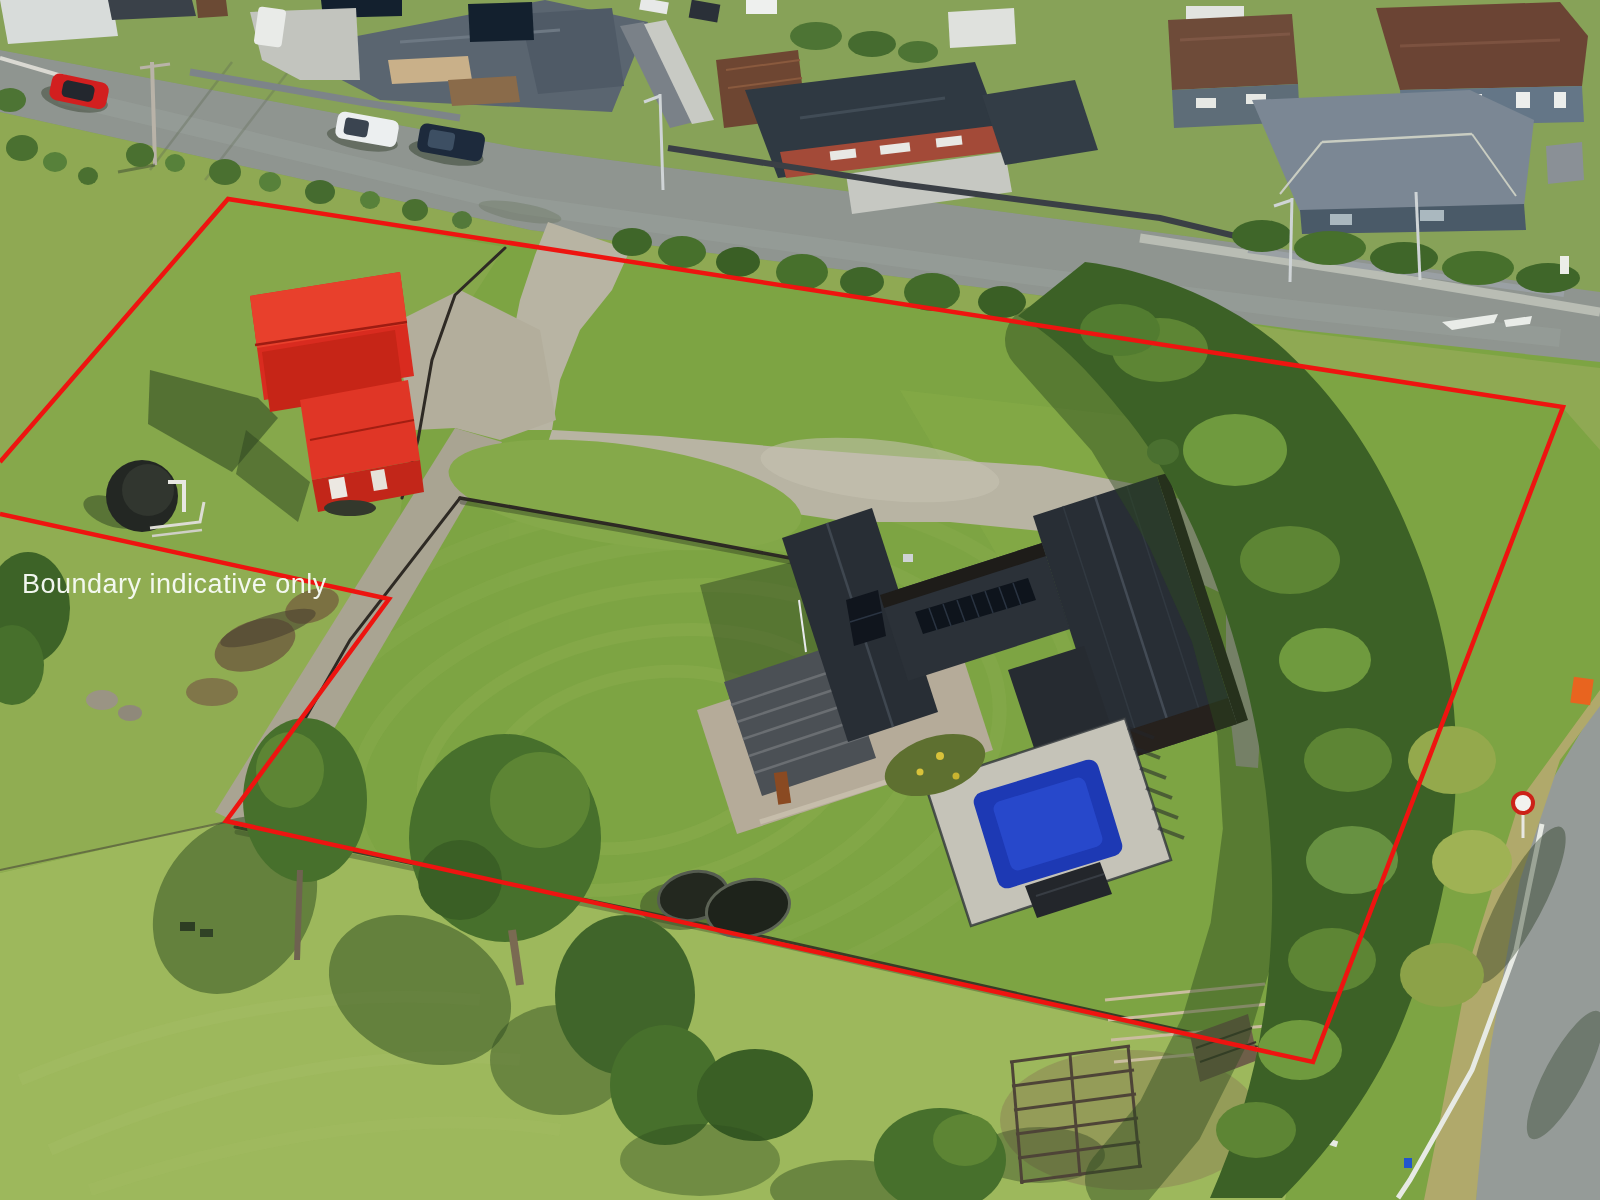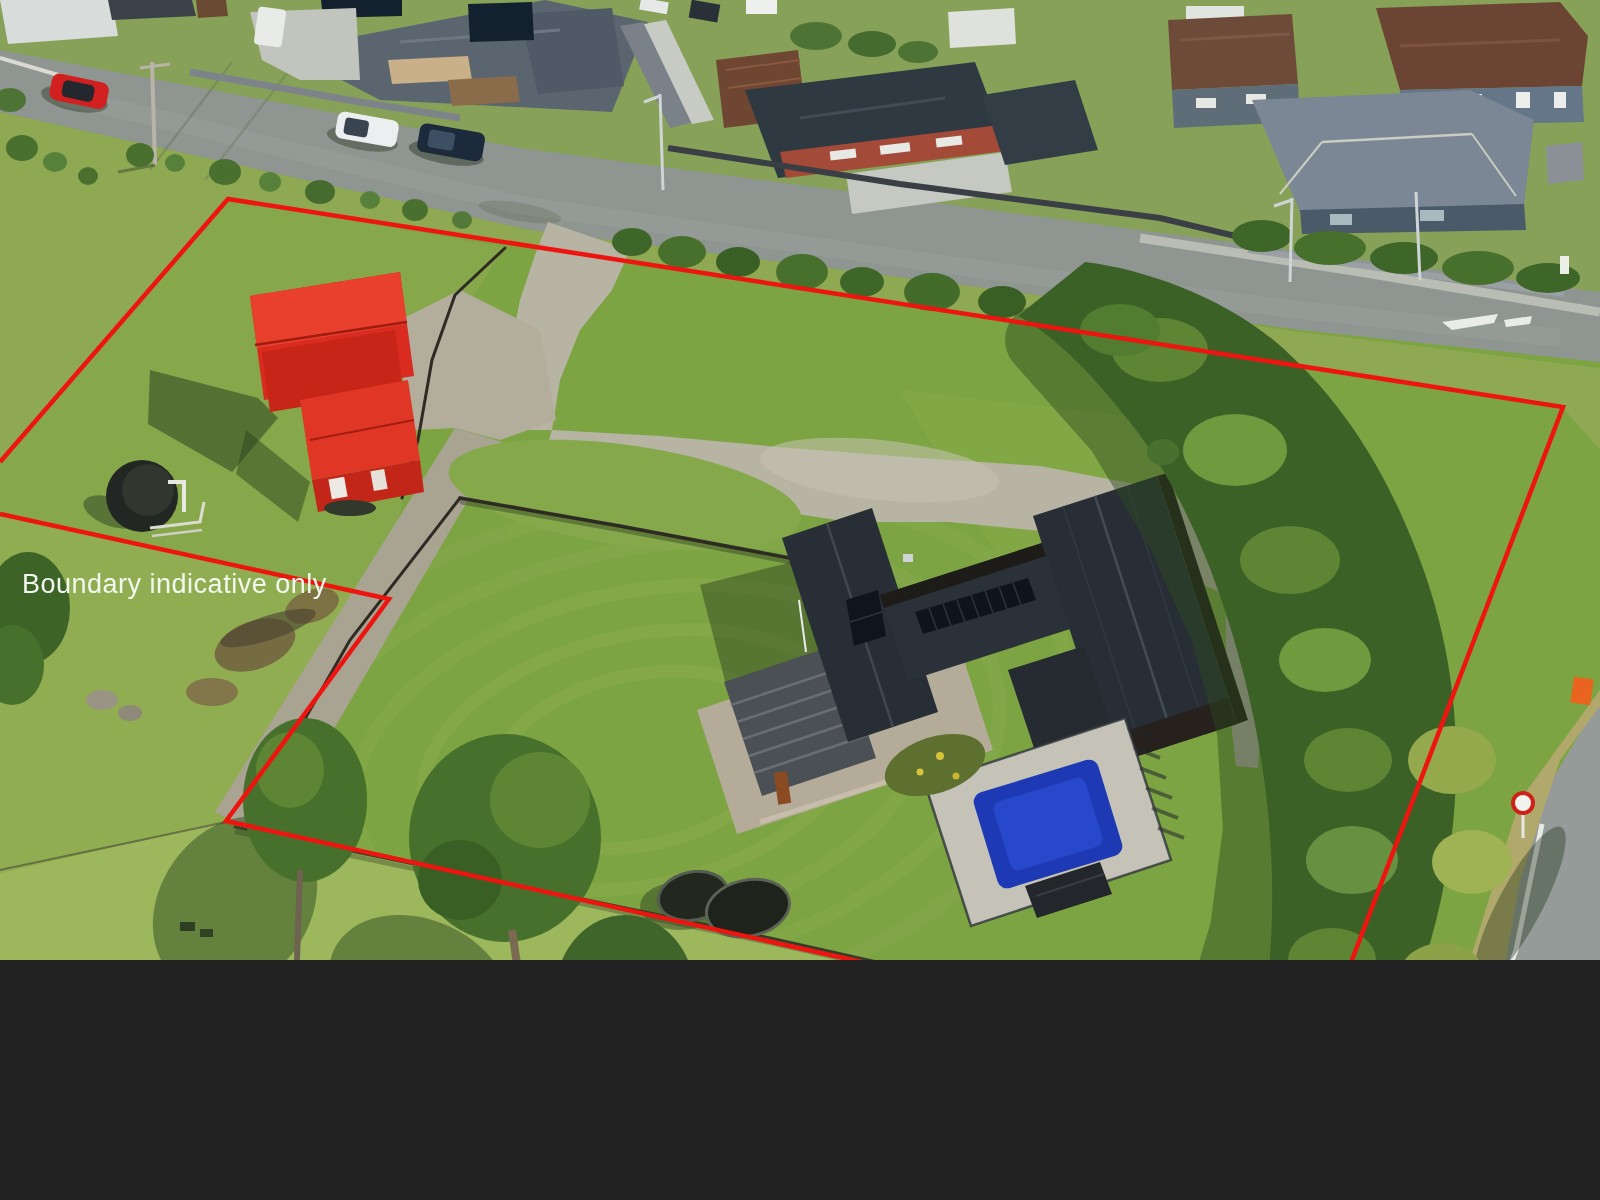--- a/index.html
+++ b/index.html
@@ -1,16 +1,16 @@
 <!DOCTYPE html>
 <html><head>
 <meta charset="utf-8">
 <style>
   html,body{margin:0;padding:0;background:#222;}
-  .stage{width:1600px;height:960px;overflow:hidden;position:relative;font-family:"Liberation Sans",sans-serif;}
+  .stage{width:1600px;height:1200px;overflow:hidden;position:relative;font-family:"Liberation Sans",sans-serif;}
   svg{display:block;}
   text.boundary-label{font-family:"Liberation Sans","DejaVu Sans",sans-serif;font-weight:400;letter-spacing:.5px;}
 </style>
 </head>
 <body>
 
 <div class="stage">
 <svg width="1600" height="1200" viewBox="0 0 1600 1200">
   <defs>
     <clipPath id="prop">

